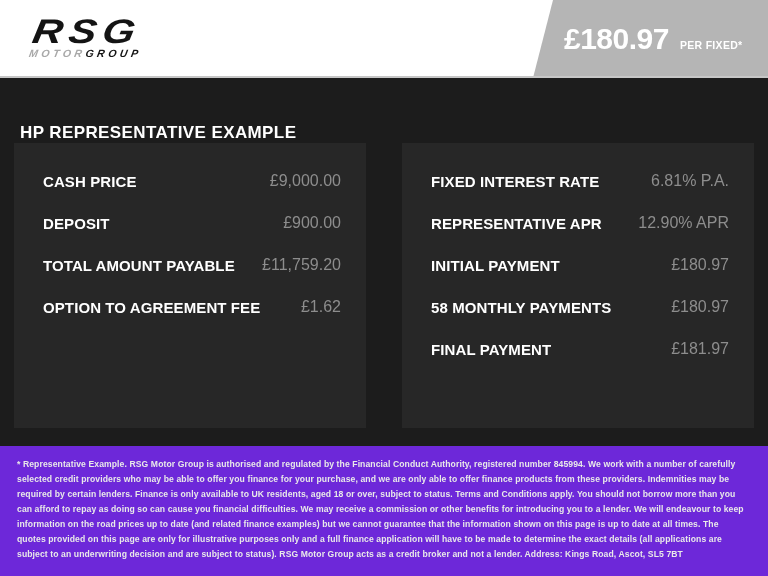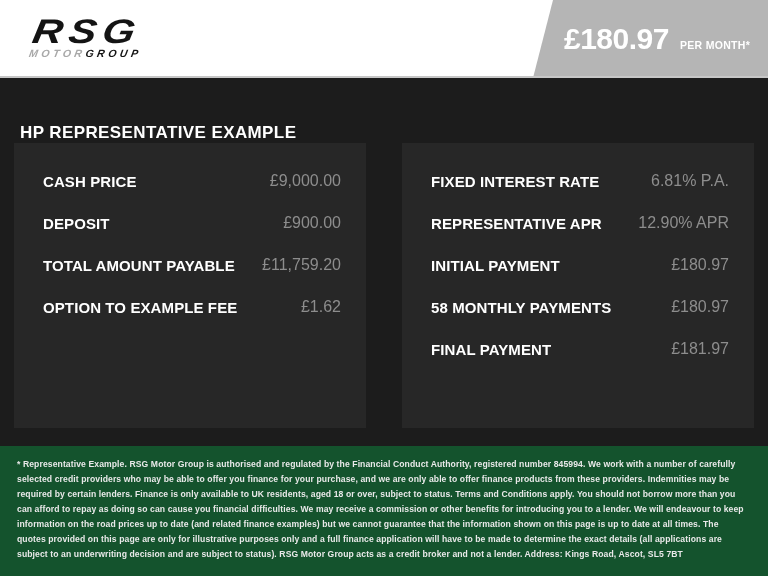--- a/index.html
+++ b/index.html
@@ -132,21 +132,21 @@
     white-space: nowrap;
   }
 
   
   .footer {
     position: absolute;
     left: 0;
     right: 0;
     top: 446px;
     bottom: 0;
-    background: #14532d;
+    background: #6d28d9;
     padding: 11px 22px 0 17px;
     box-sizing: border-box;
   }
   .disclaimer {
     color: #e9e9e9;
     font-size: 8.6px;
     font-weight: 700;
     line-height: 15px;
     letter-spacing: 0.1px;
   }
@@ -159,21 +159,21 @@
   <div class="header">
     <div class="logo">
       <div class="logo-rsg">RSG</div>
       <div class="logo-sub">
         <span class="motor">MOTOR</span><span class="group">GROUP</span>
       </div>
     </div>
     <div class="price-banner">
       <div class="banner-inner">
         <span class="banner-amount">£180.97</span>
-        <span class="banner-per">PER MONTH*</span>
+        <span class="banner-per">PER FIXED*</span>
       </div>
     </div>
   </div>
 
   <div class="title-bar">
     <h1>HP REPRESENTATIVE EXAMPLE</h1>
   </div>
 
   <div class="panels">
     <div class="panel">
@@ -183,21 +183,21 @@
       </div>
       <div class="row">
         <span class="label">DEPOSIT</span>
         <span class="value">£900.00</span>
       </div>
       <div class="row">
         <span class="label">TOTAL AMOUNT PAYABLE</span>
         <span class="value">£11,759.20</span>
       </div>
       <div class="row">
-        <span class="label">OPTION TO EXAMPLE FEE</span>
+        <span class="label">OPTION TO AGREEMENT FEE</span>
         <span class="value">£1.62</span>
       </div>
     </div>
 
     <div class="panel">
       <div class="row">
         <span class="label">FIXED INTEREST RATE</span>
         <span class="value">6.81% P.A.</span>
       </div>
       <div class="row">

